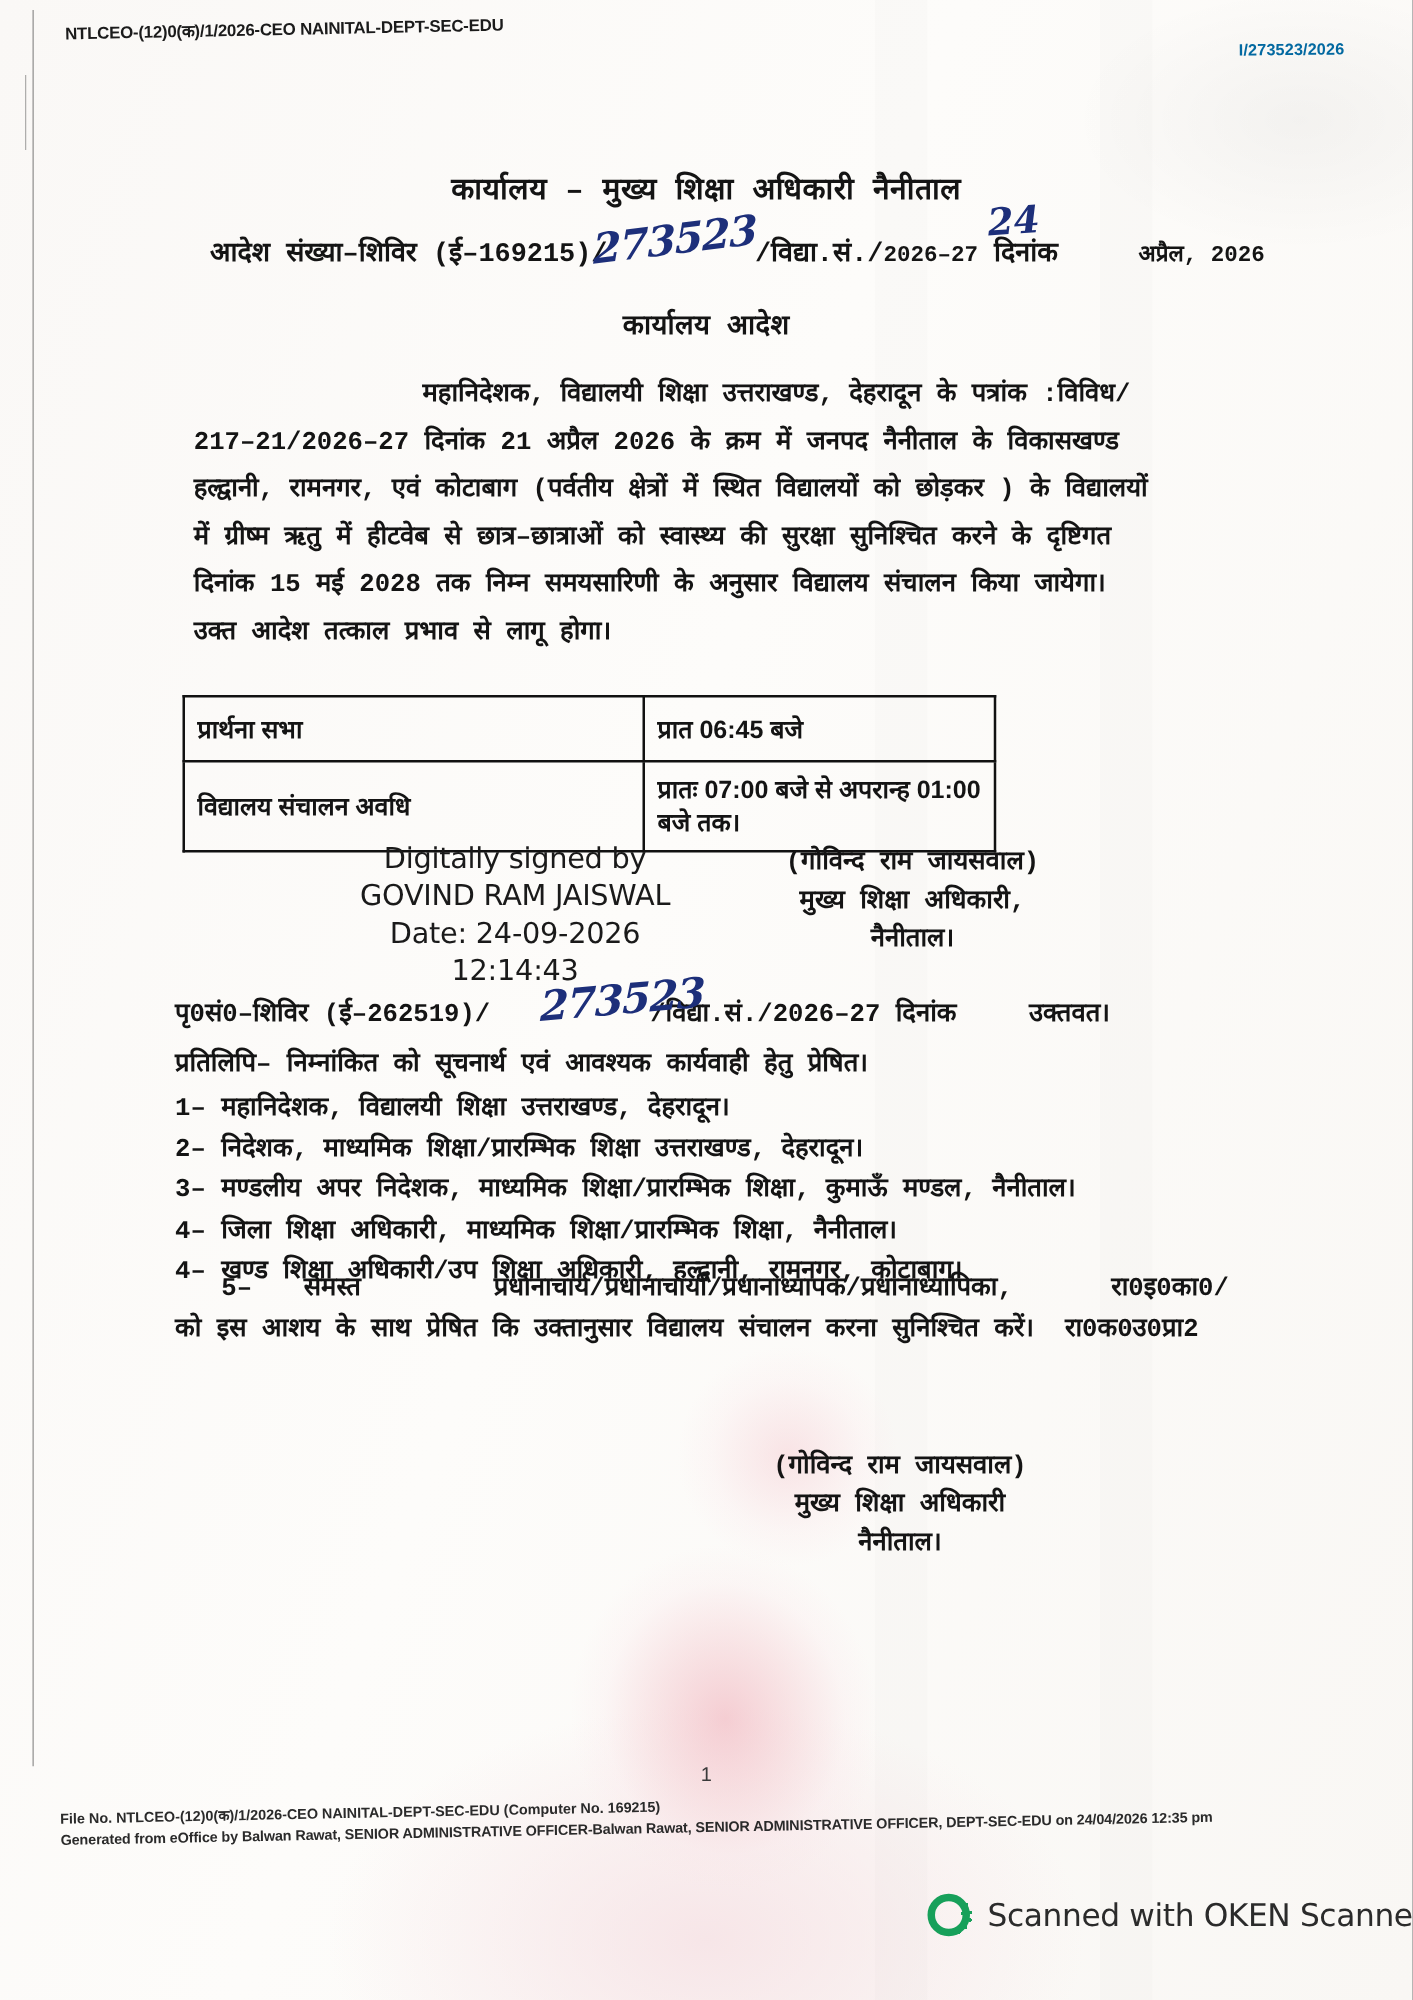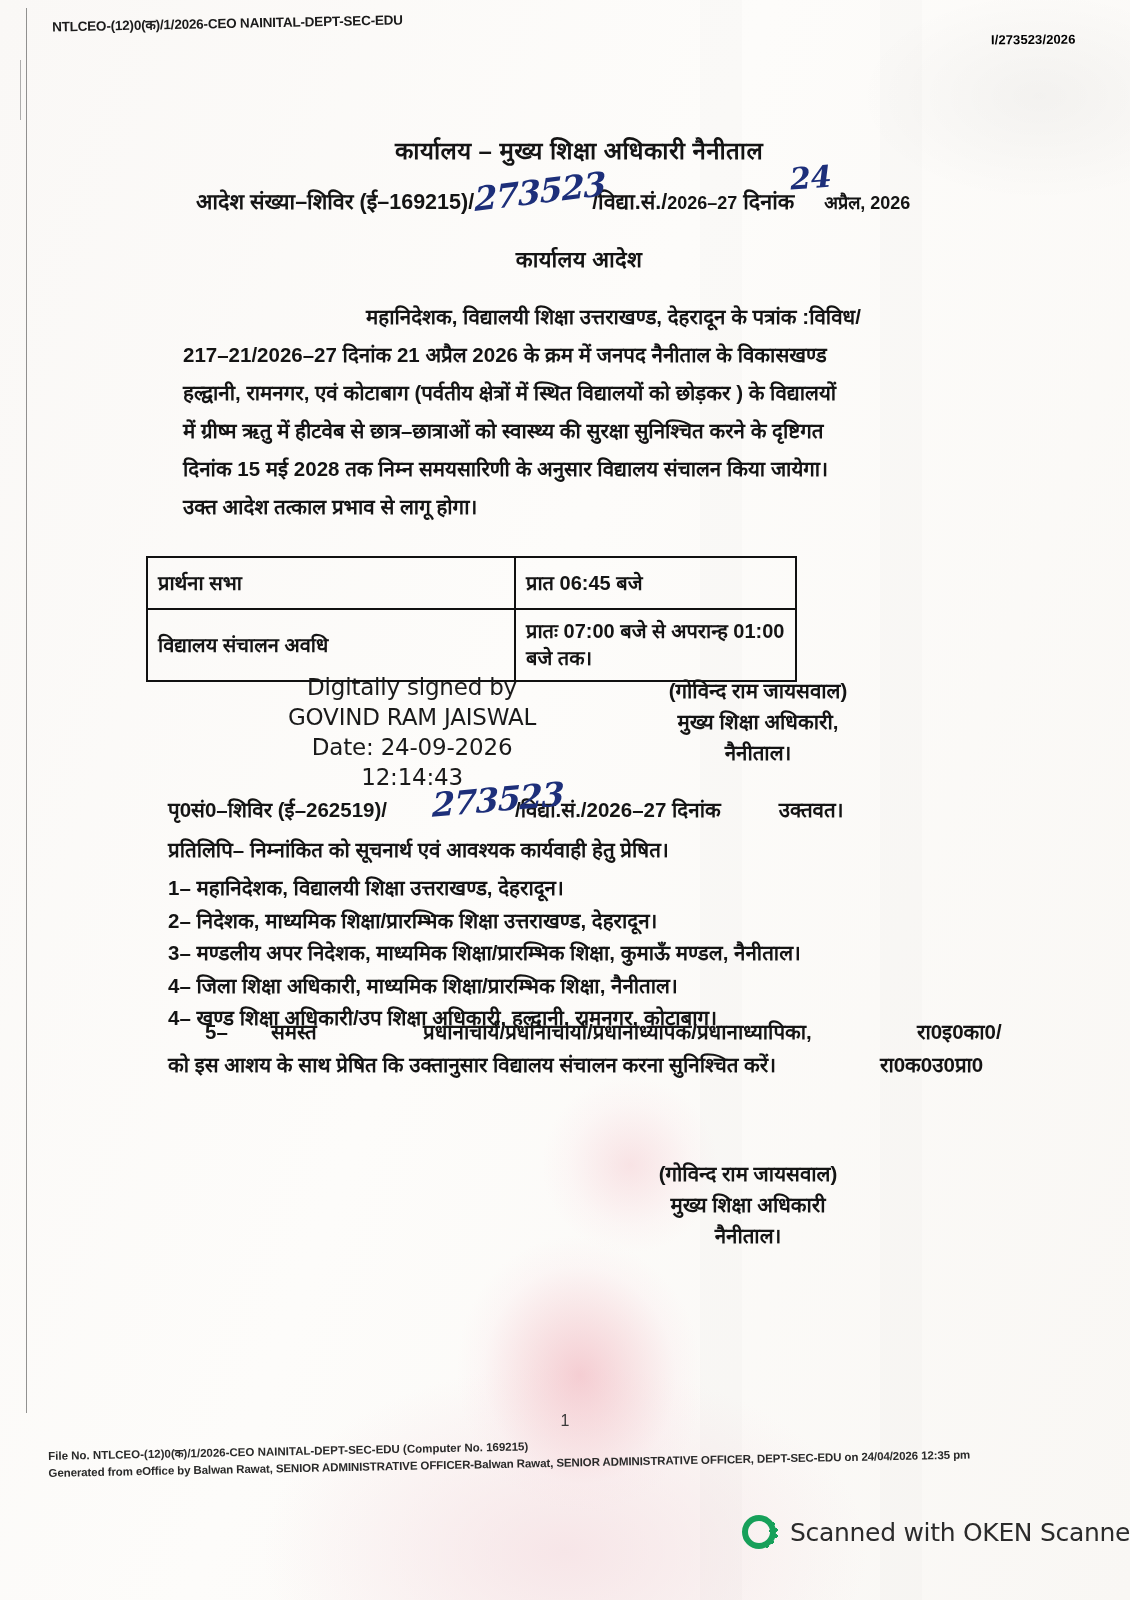--- a/index.html
+++ b/index.html
@@ -74,30 +74,29 @@
     color: #1b1b1b;
     transform: rotate(-1.15deg);
     white-space: nowrap;
   }
   .stamp-right {
     position: absolute;
     right: 55px; top: 32px;
     font-size: 13px;
     font-weight: 600;
     letter-spacing: 0.1px;
-    color: #000000;
+    color: #0369a1;
     transform: rotate(-0.5deg);
     white-space: nowrap;
   }
 
   
   .devanagari {
-    font-family: Liberation Sans, sans-serif;
+    font-family: Liberation Mono, monospace;
     font-weight: 700;
-    padding-left: 28px;
   }
   .office-title {
     position: absolute;
     left: 0; right: 0; top: 133px;
     text-align: center;
     font-size: 24px;
     letter-spacing: 0.4px;
   }
   .order-number-line {
     position: absolute;
@@ -381,21 +380,21 @@
     <div class="dline">4– जिला शिक्षा अधिकारी, माध्यमिक शिक्षा/प्रारम्भिक शिक्षा, नैनीताल।</div>
     <div class="dline">4– खण्ड शिक्षा अधिकारी/उप शिक्षा अधिकारी, हल्द्वानी, रामनगर, कोटाबाग।</div>
   </div>
 
   <div class="item5 devanagari">
     <div class="r1">
       <span class="num">5–</span><span class="word-samast">समस्त</span><span>प्रधानाचार्य/प्रधानाचार्या/प्रधानाध्यापक/प्रधानाध्यापिका,</span>
       <span class="rcol">रा0इ0का0/</span>
     </div>
     <div class="r2" style="position:relative;">
-      <span class="rcol">रा0क0उ0प्रा0</span>
+      <span class="rcol">रा0क0उ0प्रा2</span>
     </div>
     <div class="r4">को इस आशय के साथ प्रेषित कि उक्तानुसार विद्यालय संचालन करना सुनिश्चित करें।</div>
   </div>
 
   <div class="bottom-sig devanagari">
     <div>(गोविन्द राम जायसवाल)</div>
     <div>मुख्य शिक्षा अधिकारी</div>
     <div>नैनीताल।</div>
   </div>
 

